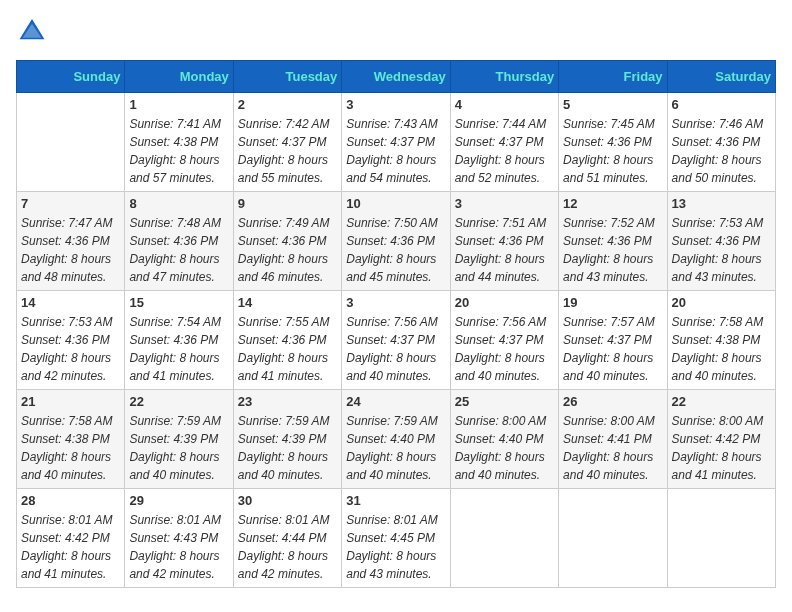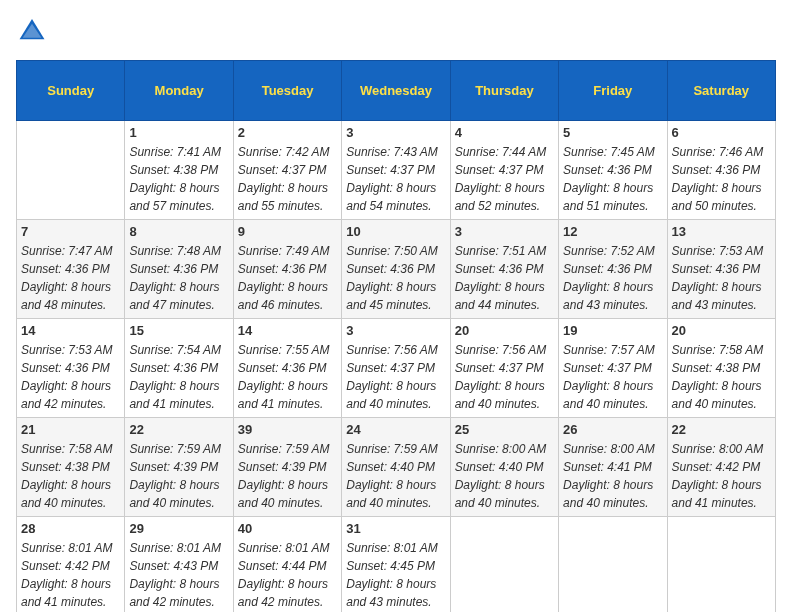--- a/index.html
+++ b/index.html
@@ -44,23 +44,23 @@
       font-size: 15px;
       color: #555;
     }
     .calendar {
       width: 100%;
       border-collapse: collapse;
       font-size: 11px;
     }
     .calendar thead tr th {
       background-color: #1565c0;
-      color: #fde047;
-      padding: 22px 4px;
-      text-align: center;
+      color: #5eead4;
+      padding: 8px 4px;
+      text-align: right;
       font-size: 13px;
       font-weight: bold;
       border: 1px solid #1050a0;
     }
     .calendar tbody tr td {
       vertical-align: top;
       border: 1px solid #ccc;
       padding: 4px;
       width: calc(100% / 7);
       min-height: 80px;
@@ -257,21 +257,21 @@
           Sunrise: 7:58 AM<br>Sunset: 4:38 PM<br>Daylight: 8 hours and 40 minutes.
         </div>
         </td>
         <td>
           <span class="day-num">22</span>
         <div class="day-info">
           Sunrise: 7:59 AM<br>Sunset: 4:39 PM<br>Daylight: 8 hours and 40 minutes.
         </div>
         </td>
         <td>
-          <span class="day-num">39</span>
+          <span class="day-num">23</span>
         <div class="day-info">
           Sunrise: 7:59 AM<br>Sunset: 4:39 PM<br>Daylight: 8 hours and 40 minutes.
         </div>
         </td>
         <td>
           <span class="day-num">24</span>
         <div class="day-info">
           Sunrise: 7:59 AM<br>Sunset: 4:40 PM<br>Daylight: 8 hours and 40 minutes.
         </div>
         </td>
@@ -301,21 +301,21 @@
           Sunrise: 8:01 AM<br>Sunset: 4:42 PM<br>Daylight: 8 hours and 41 minutes.
         </div>
         </td>
         <td>
           <span class="day-num">29</span>
         <div class="day-info">
           Sunrise: 8:01 AM<br>Sunset: 4:43 PM<br>Daylight: 8 hours and 42 minutes.
         </div>
         </td>
         <td>
-          <span class="day-num">40</span>
+          <span class="day-num">30</span>
         <div class="day-info">
           Sunrise: 8:01 AM<br>Sunset: 4:44 PM<br>Daylight: 8 hours and 42 minutes.
         </div>
         </td>
         <td>
           <span class="day-num">31</span>
         <div class="day-info">
           Sunrise: 8:01 AM<br>Sunset: 4:45 PM<br>Daylight: 8 hours and 43 minutes.
         </div>
         </td>

